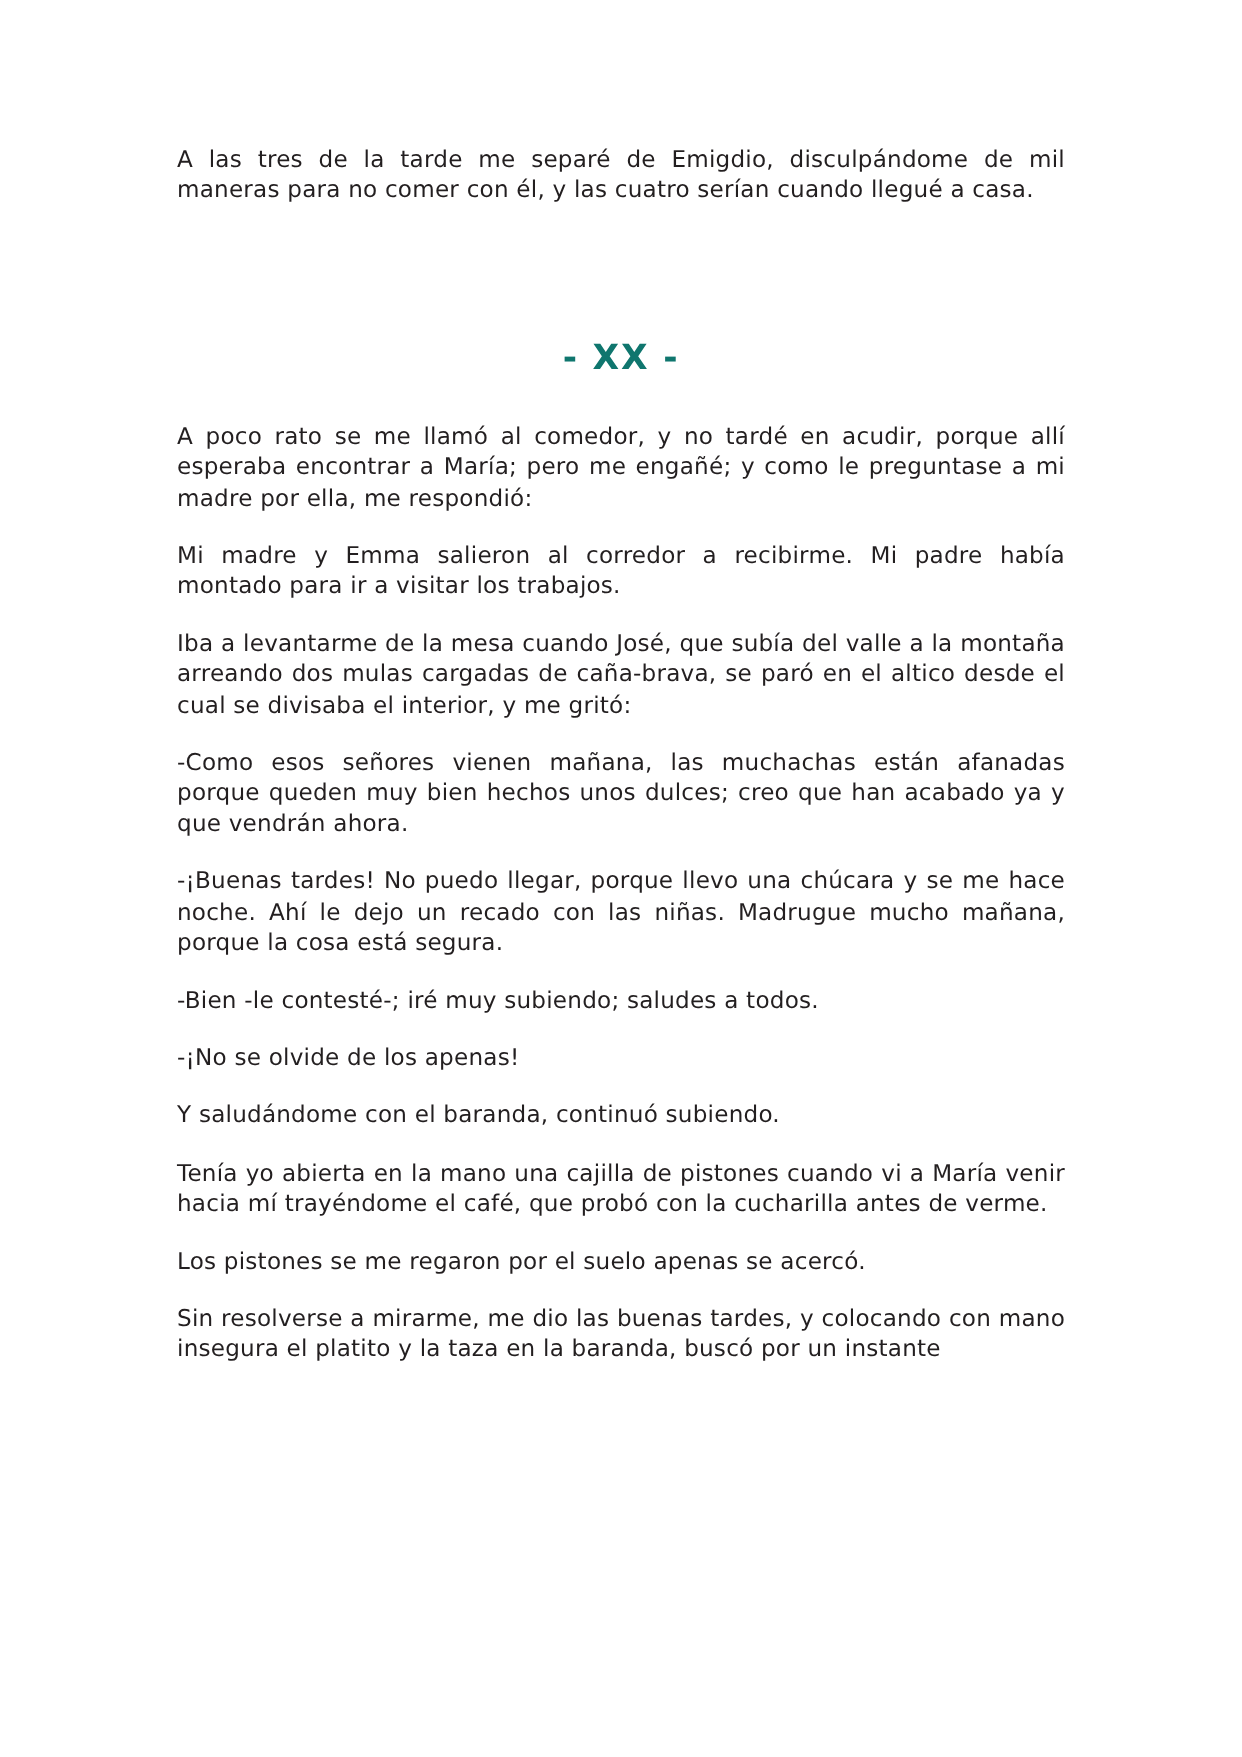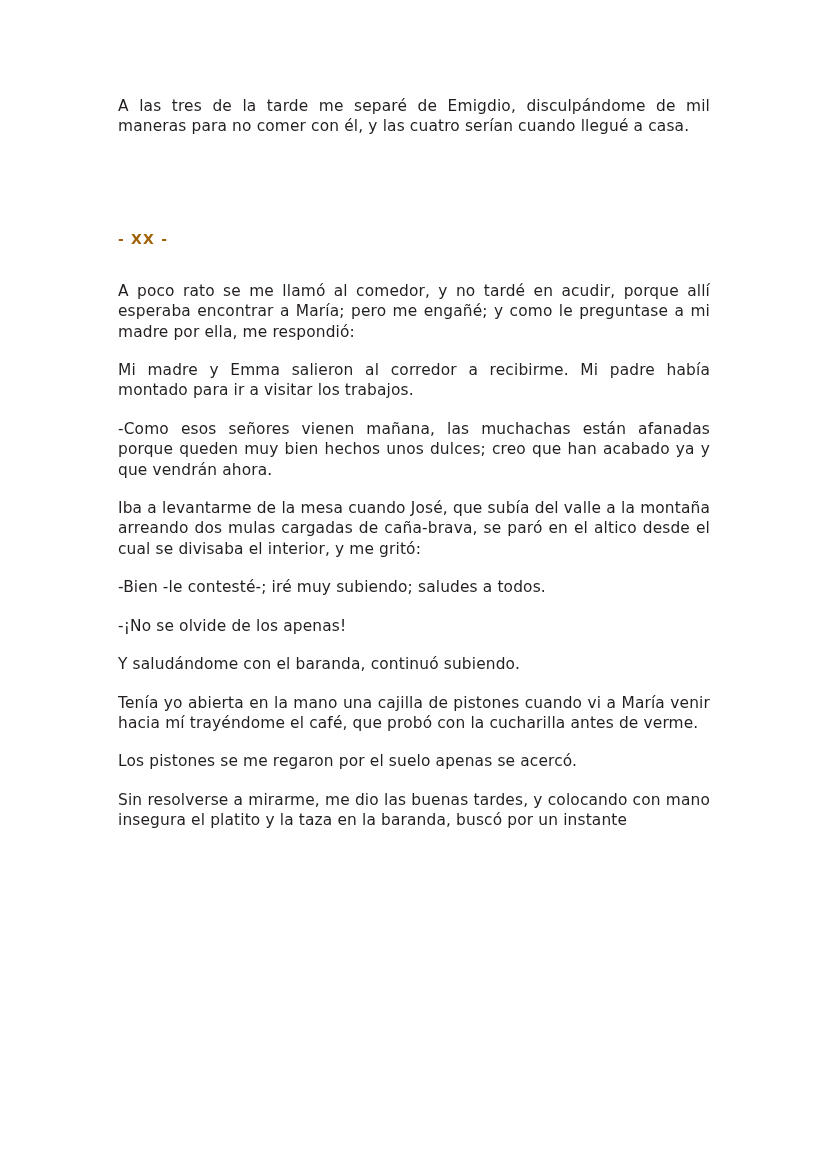--- a/index.html
+++ b/index.html
@@ -49,25 +49,25 @@
   }
 
   
   .intro-block {
     margin-bottom: 0;
   }
 
   .chapter-heading {
     margin: 0;
     padding: 0;
-    text-align: left;
-    font-size: 14px;
+    text-align: center;
+    font-size: 23px;
     line-height: 24px;
     font-weight: 700;
-    color: #a16207;
+    color: #0f766e;
     letter-spacing: 1.2px;
   }
 
   .spacer-before-heading { height: 90px; }
   .spacer-after-heading  { height: 30px; }
 </style>
 </head>
 <body>
 
 <div class="page">
@@ -76,22 +76,23 @@
     <p class="para intro-block">A las tres de la tarde me separé de Emigdio, disculpándome de mil maneras para no comer con él, y las cuatro serían cuando llegué a casa.</p>
 
     <div class="spacer-before-heading"></div>
 
     <h2 class="chapter-heading">- XX -</h2>
 
     <div class="spacer-after-heading"></div>
 
     <p class="para">A poco rato se me llamó al comedor, y no tardé en acudir, porque allí esperaba encontrar a María; pero me engañé; y como le preguntase a mi madre por ella, me respondió:</p>
     <p class="para">Mi madre y Emma salieron al corredor a recibirme. Mi padre había montado para ir a visitar los trabajos.</p>
+    <p class="para">Iba a levantarme de la mesa cuando José, que subía del valle a la montaña arreando dos mulas cargadas de caña-brava, se paró en el altico desde el cual se divisaba el interior, y me gritó:</p>
     <p class="para">-Como esos señores vienen mañana, las muchachas están afanadas porque queden muy bien hechos unos dulces; creo que han acabado ya y que vendrán ahora.</p>
-    <p class="para">Iba a levantarme de la mesa cuando José, que subía del valle a la montaña arreando dos mulas cargadas de caña-brava, se paró en el altico desde el cual se divisaba el interior, y me gritó:</p>
+    <p class="para">-¡Buenas tardes! No puedo llegar, porque llevo una chúcara y se me hace noche. Ahí le dejo un recado con las niñas. Madrugue mucho mañana, porque la cosa está segura.</p>
     <p class="para">-Bien -le contesté-; iré muy subiendo; saludes a todos.</p>
     <p class="para">-¡No se olvide de los apenas!</p>
     <p class="para">Y saludándome con el baranda, continuó subiendo.</p>
     <p class="para">Tenía yo abierta en la mano una cajilla de pistones cuando vi a María venir hacia mí trayéndome el café, que probó con la cucharilla antes de verme.</p>
     <p class="para">Los pistones se me regaron por el suelo apenas se acercó.</p>
     <p class="para last">Sin resolverse a mirarme, me dio las buenas tardes, y colocando con mano insegura el platito y la taza en la baranda, buscó por un instante</p>
 
   </div>
 </div>
 

